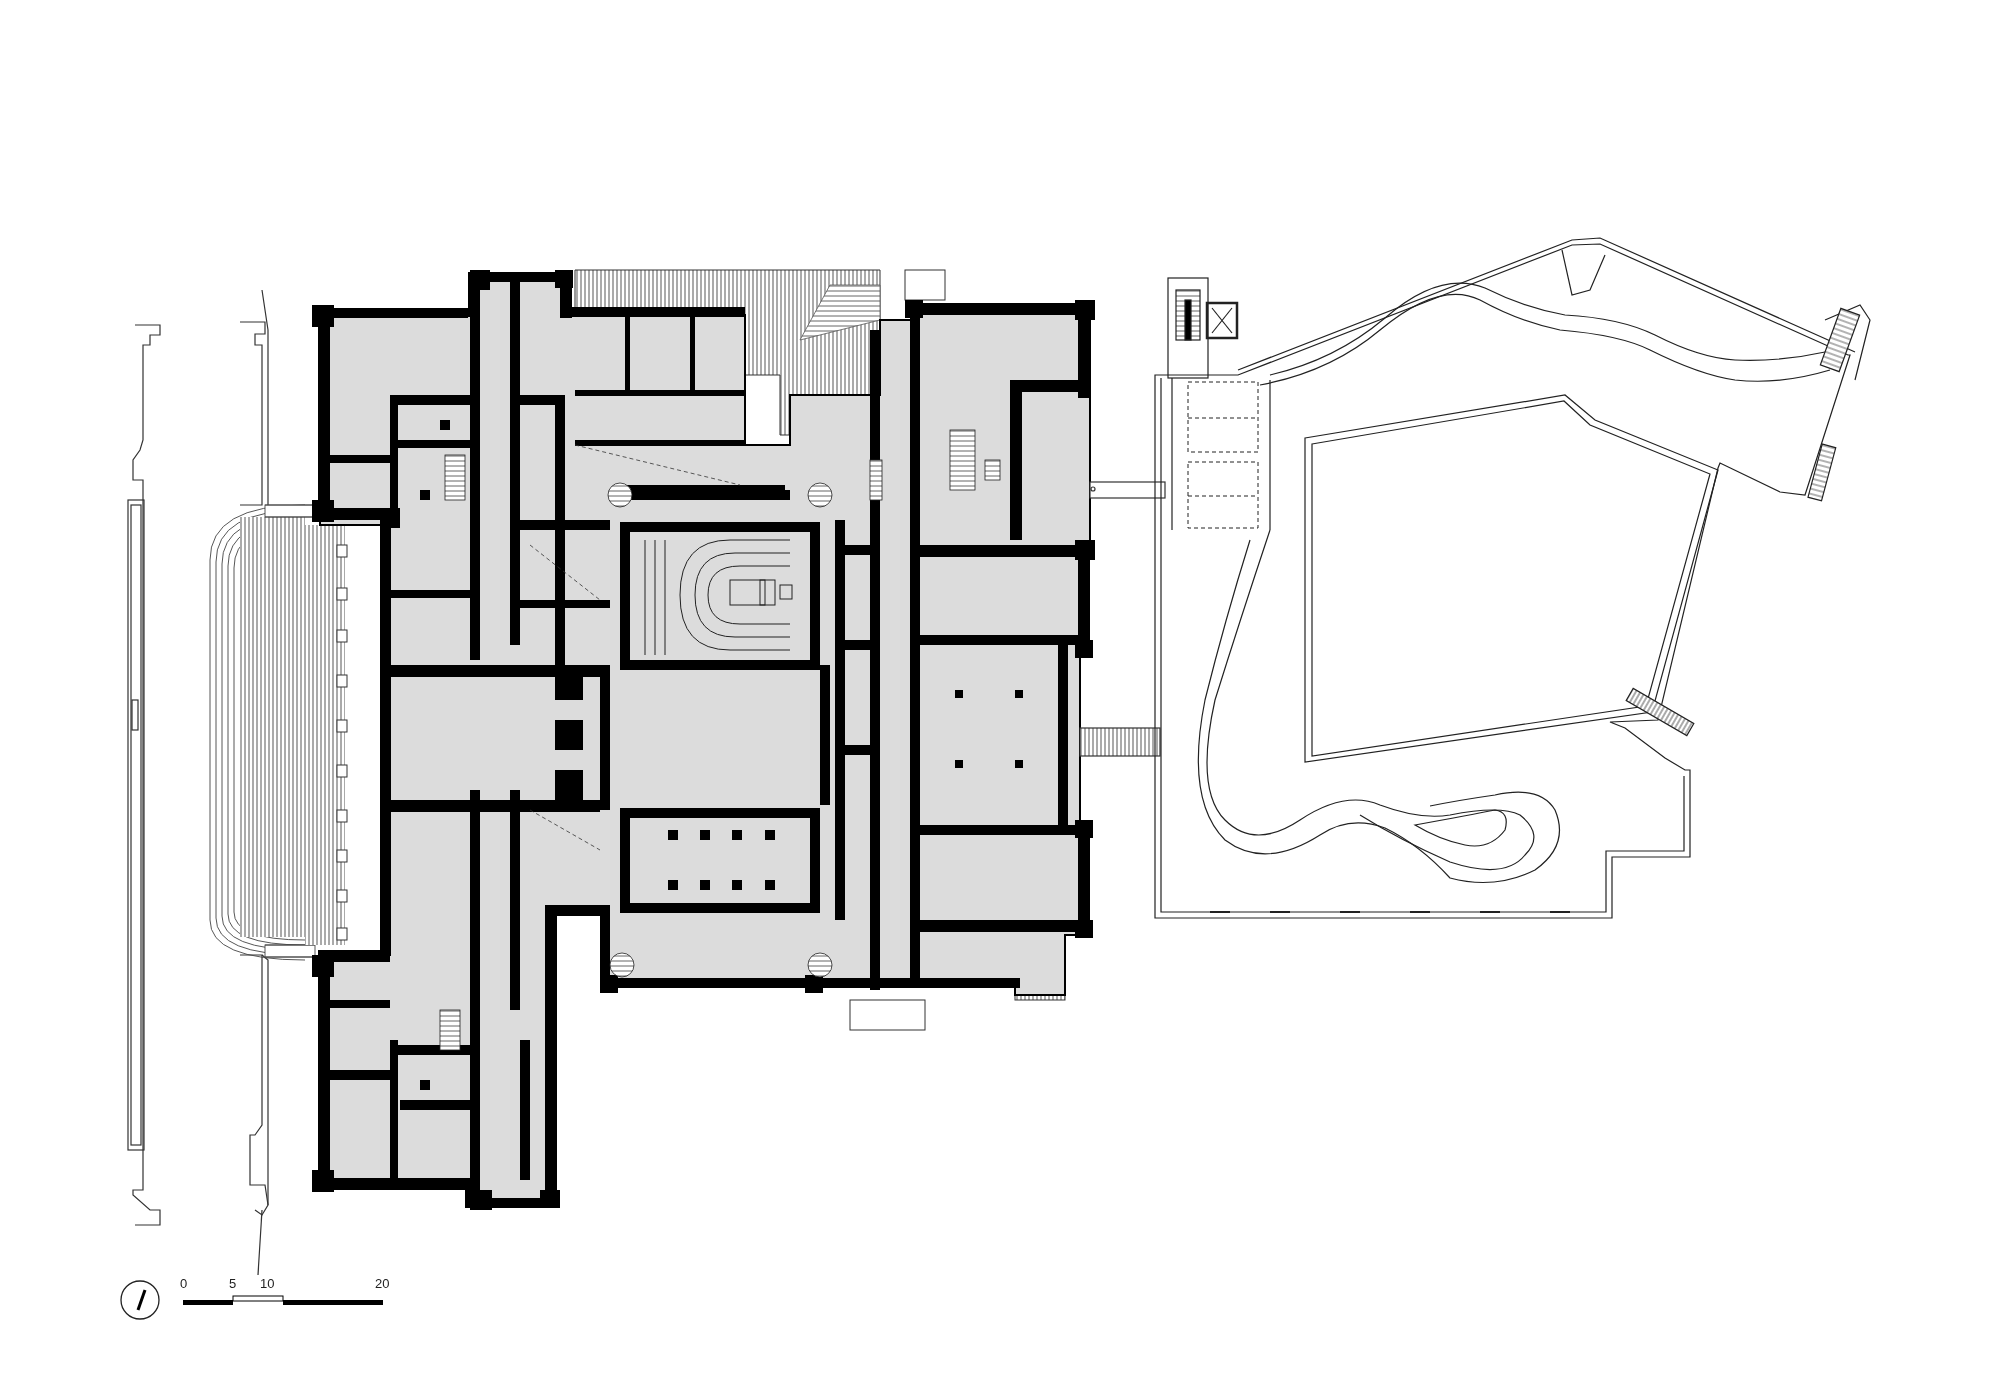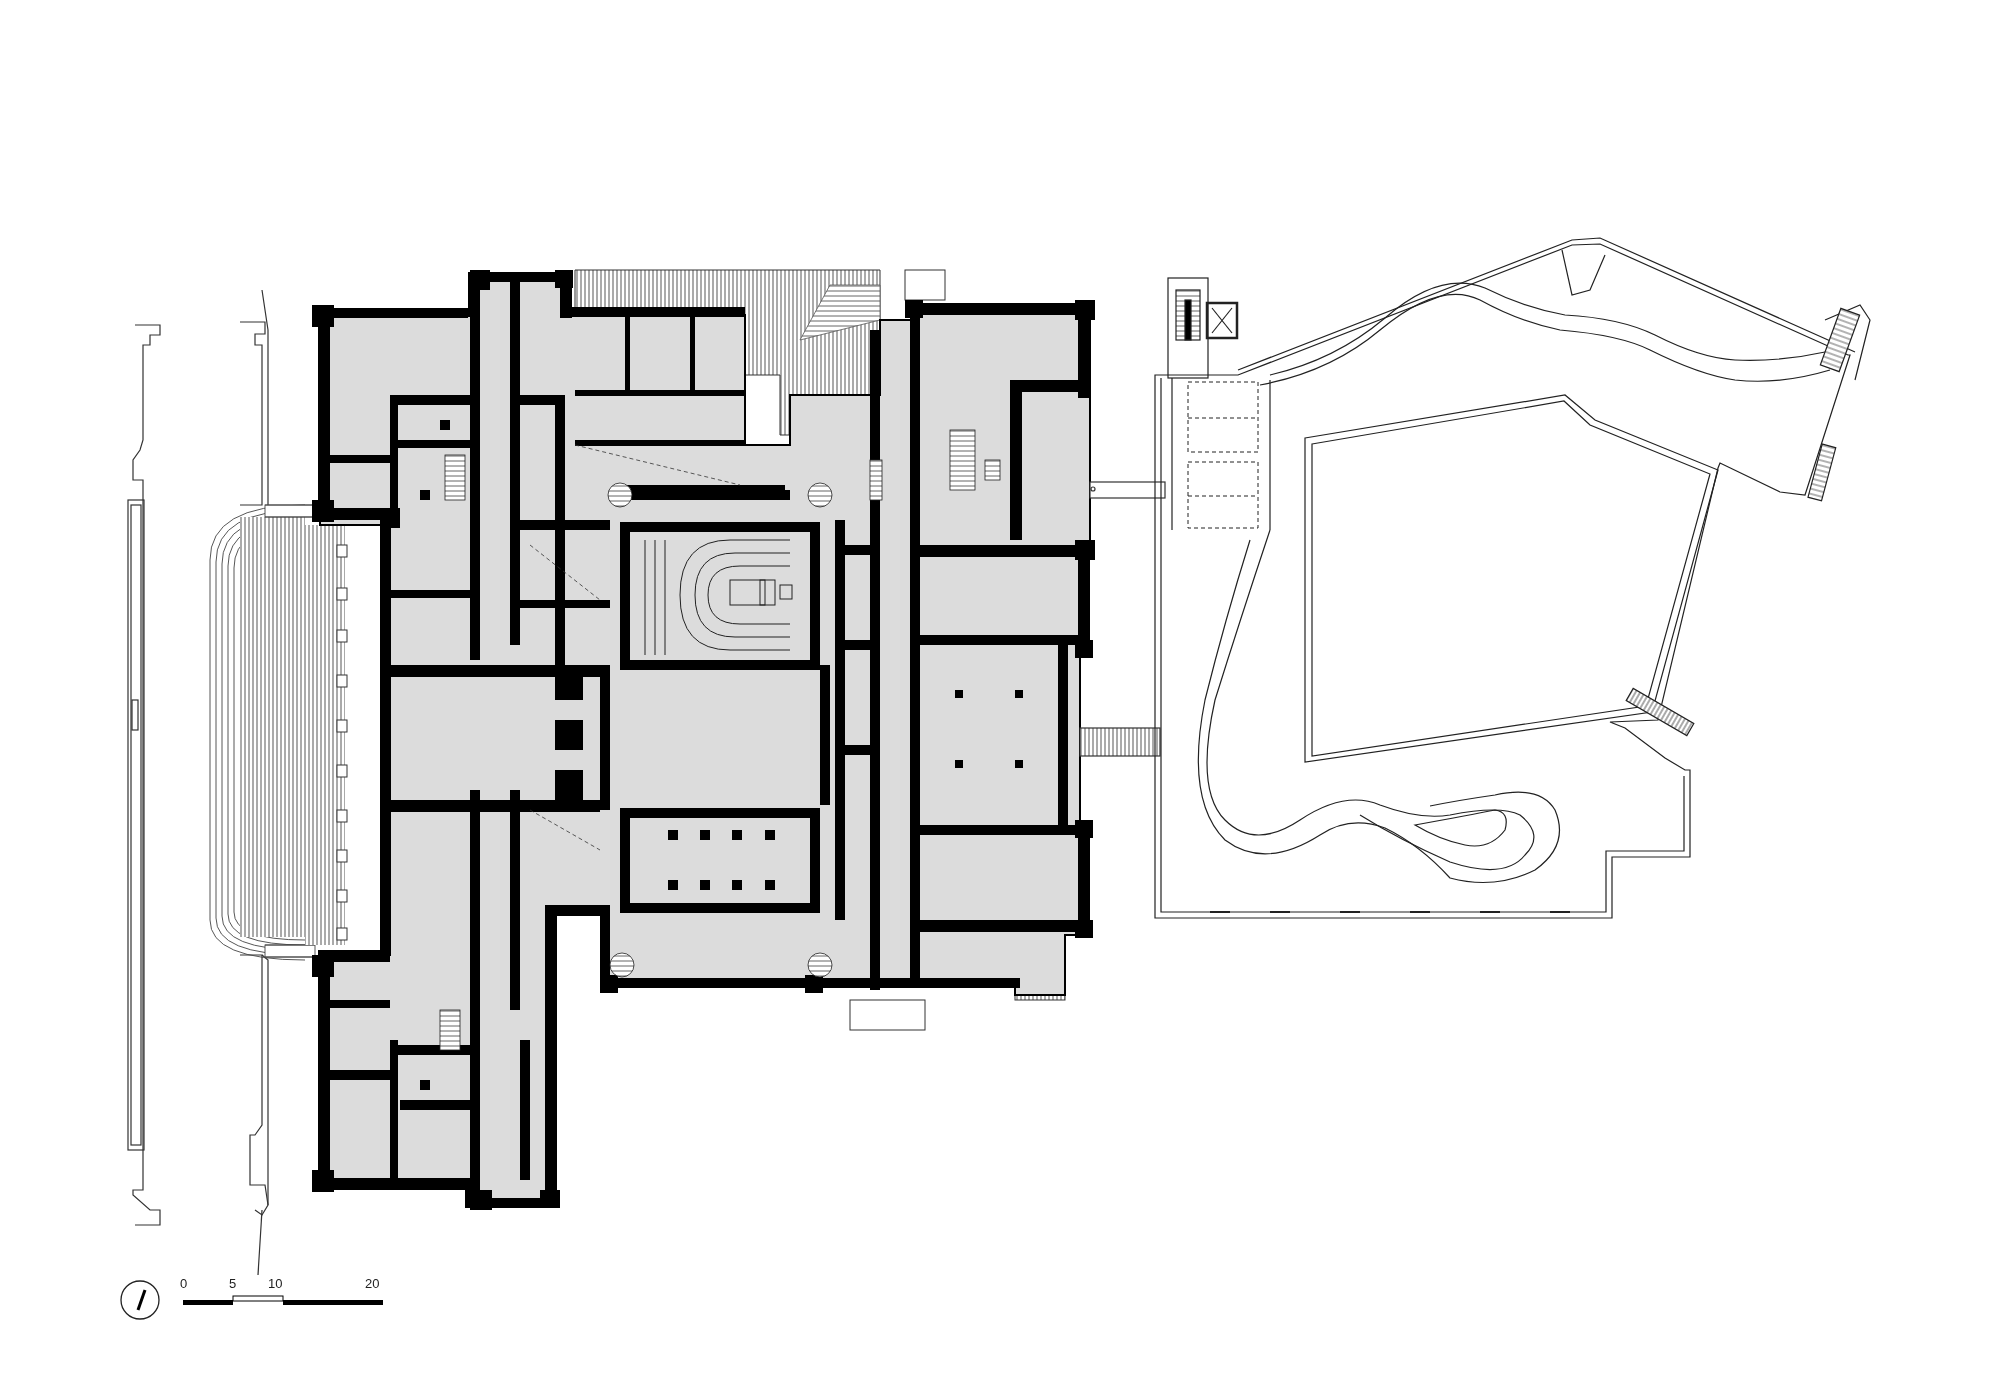--- a/index.html
+++ b/index.html
@@ -299,15 +299,15 @@
   <g>
     <rect x="183" y="1300" width="50" height="5" fill="#000"></rect>
     <rect x="233" y="1296" width="50" height="5" fill="#fff" stroke="#000" stroke-width="1"></rect>
     <rect x="283" y="1300" width="100" height="5" fill="#000"></rect>
   </g>
 </svg>
 
 <div class="scale-labels">
   <span class="scale-label" style="left:180px; top:1276px;">0</span>
   <span class="scale-label" style="left:229px; top:1276px;">5</span>
-  <span class="scale-label" style="left:268px; top:1276px;">10</span>
-  <span class="scale-label" style="left:365px; top:1276px;">20</span>
+  <span class="scale-label" style="left:260px; top:1276px;">10</span>
+  <span class="scale-label" style="left:375px; top:1276px;">20</span>
 </div>
 
 </body></html>

